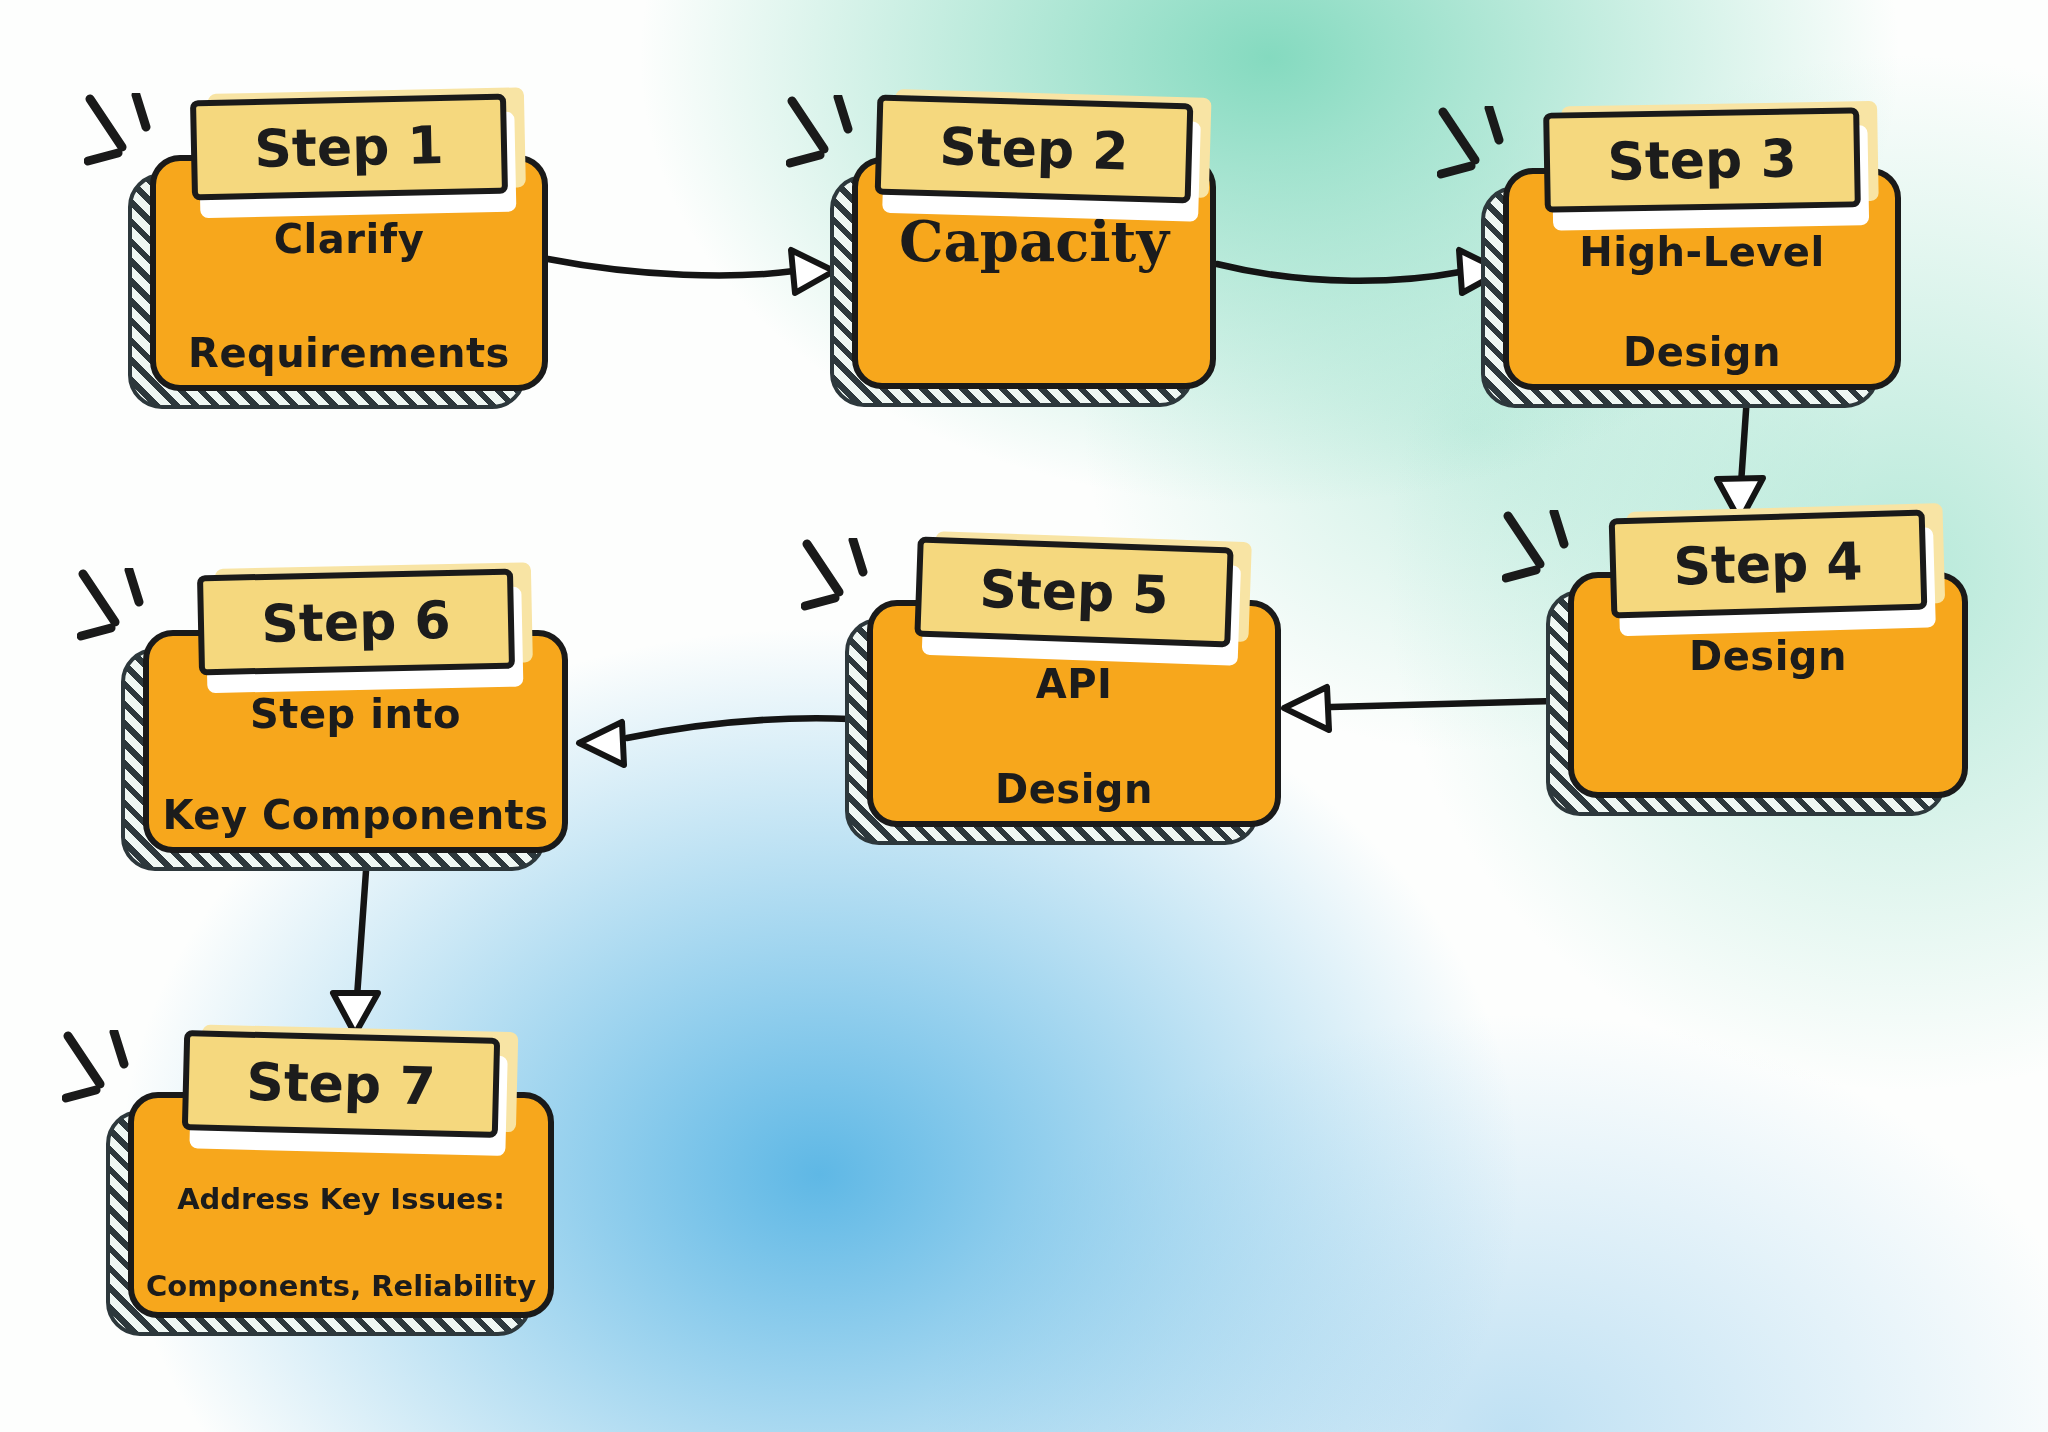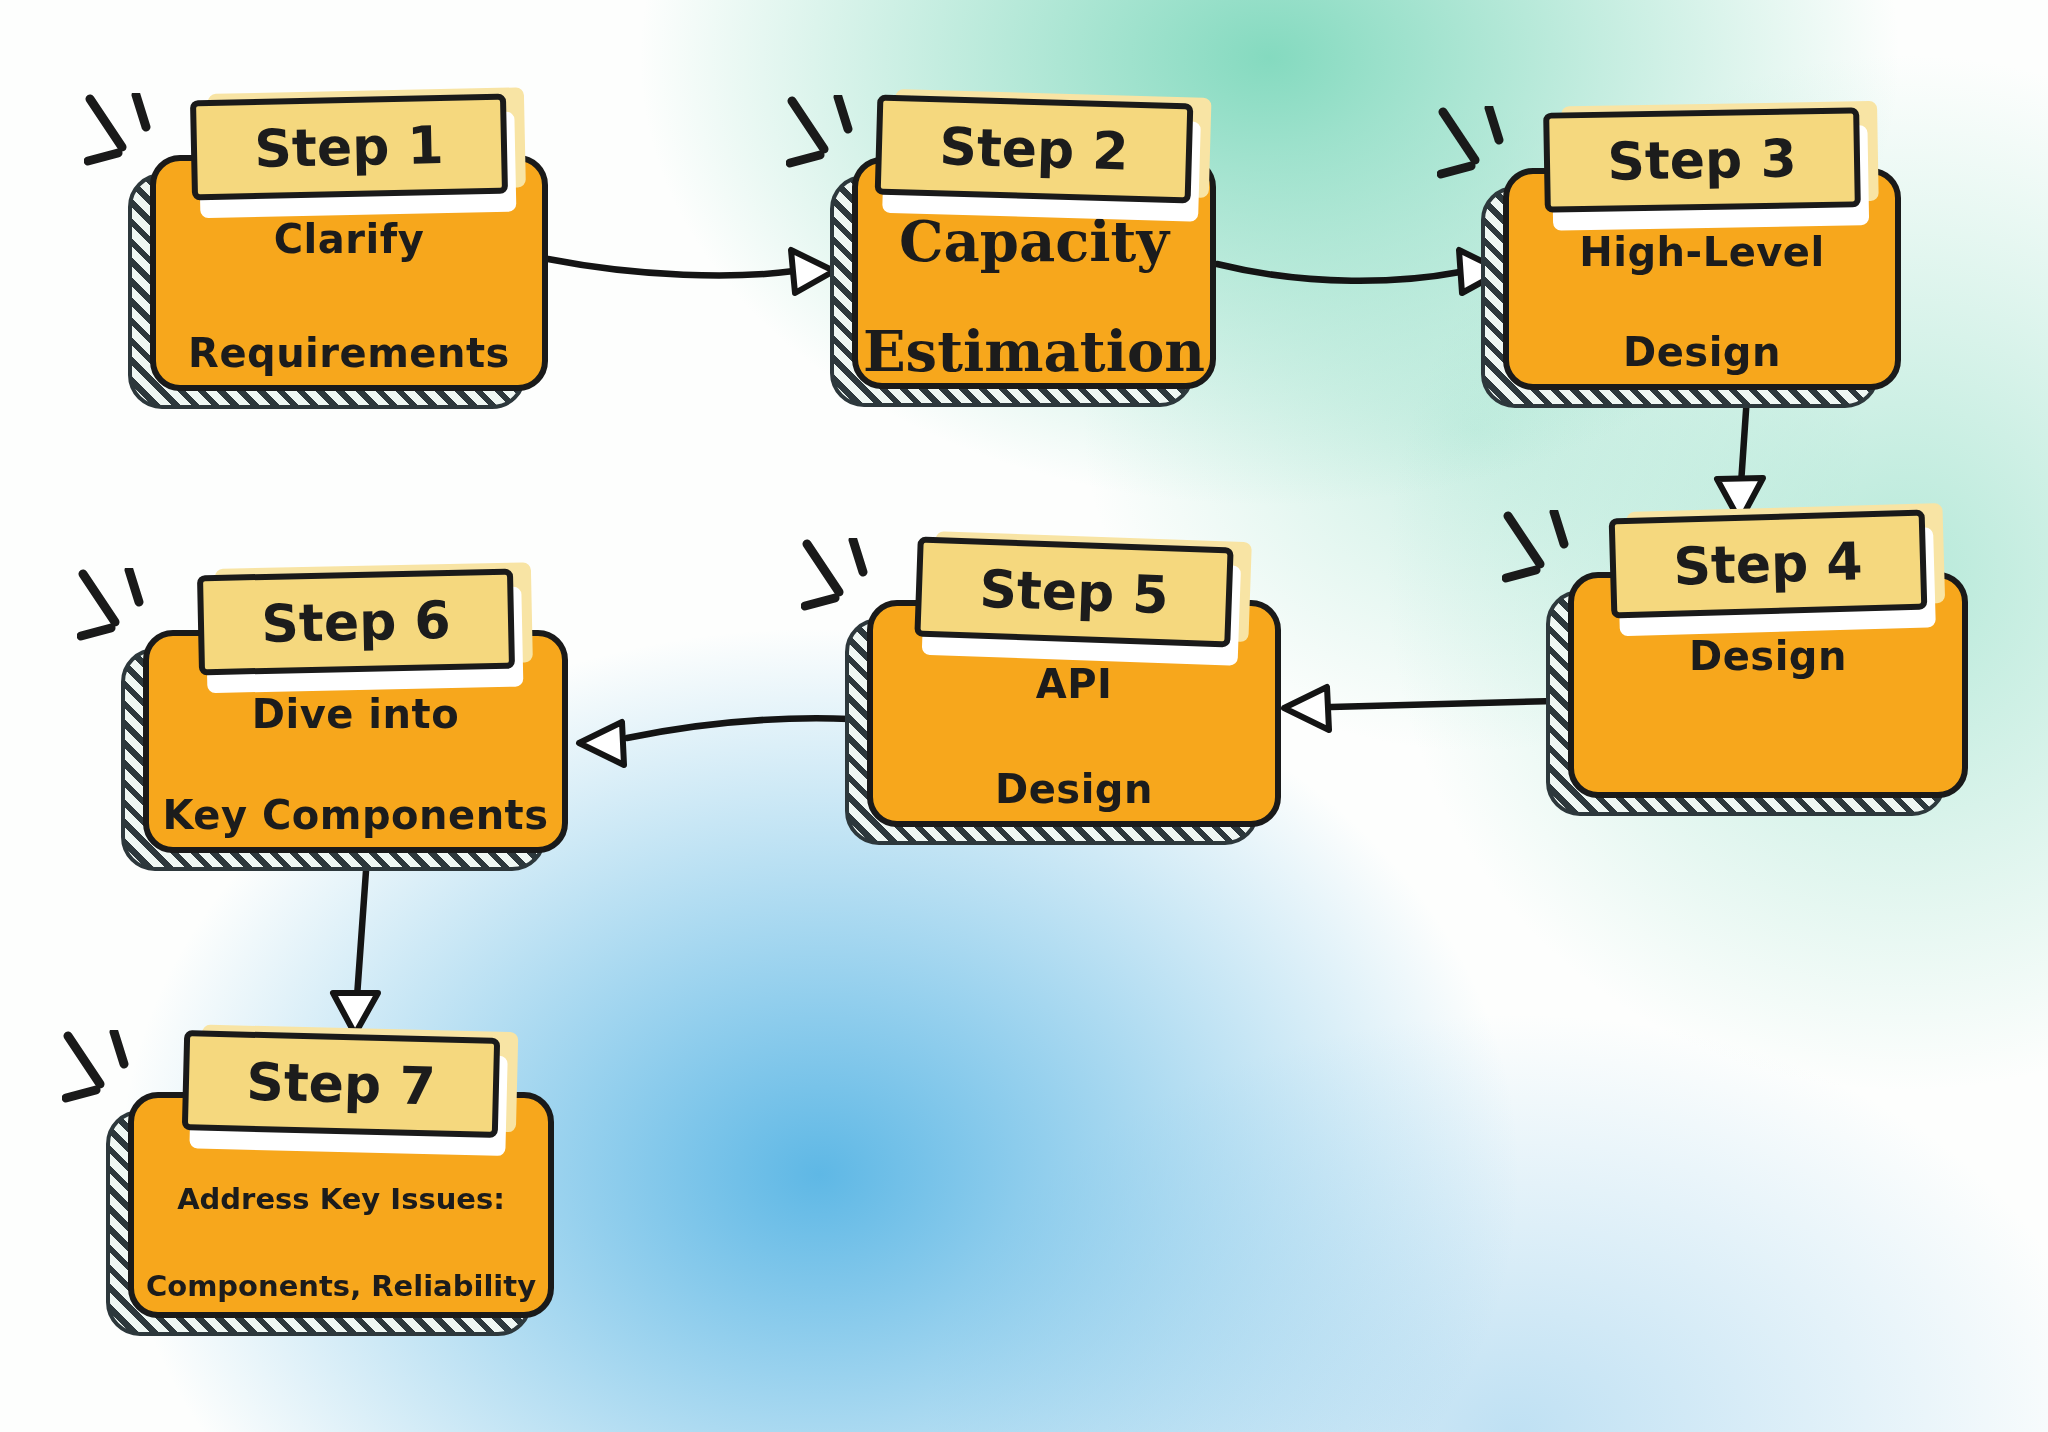--- a/index.html
+++ b/index.html
@@ -104,21 +104,20 @@
 
   <div class="card s2">
     <div class="shadow"></div>
     <svg class="sparkle" viewBox="0 0 78 74">
       <line x1="6" y1="6" x2="38" y2="54"></line>
         <line x1="52" y1="2" x2="62" y2="34"></line>
         <line x1="4" y1="68" x2="34" y2="60"></line>
     </svg>
     <div class="box">
       <div class="line">Capacity</div>
-      <div class="line">Estimation</div>
     </div>
     <div class="badge">Step 2</div>
   </div>
 
   <div class="card s3">
     <div class="shadow"></div>
     <svg class="sparkle" viewBox="0 0 78 74">
       <line x1="6" y1="6" x2="38" y2="54"></line>
         <line x1="52" y1="2" x2="62" y2="34"></line>
         <line x1="4" y1="68" x2="34" y2="60"></line>
@@ -158,21 +157,21 @@
   </div>
 
   <div class="card s6">
     <div class="shadow"></div>
     <svg class="sparkle" viewBox="0 0 78 74">
       <line x1="6" y1="6" x2="38" y2="54"></line>
         <line x1="52" y1="2" x2="62" y2="34"></line>
         <line x1="4" y1="68" x2="34" y2="60"></line>
     </svg>
     <div class="box">
-      <div class="line">Dive into</div>
+      <div class="line">Step into</div>
       <div class="line">Key Components</div>
     </div>
     <div class="badge">Step 6</div>
   </div>
 
   <div class="card s7">
     <div class="shadow"></div>
     <svg class="sparkle" viewBox="0 0 78 74">
       <line x1="6" y1="6" x2="38" y2="54"></line>
         <line x1="52" y1="2" x2="62" y2="34"></line>

